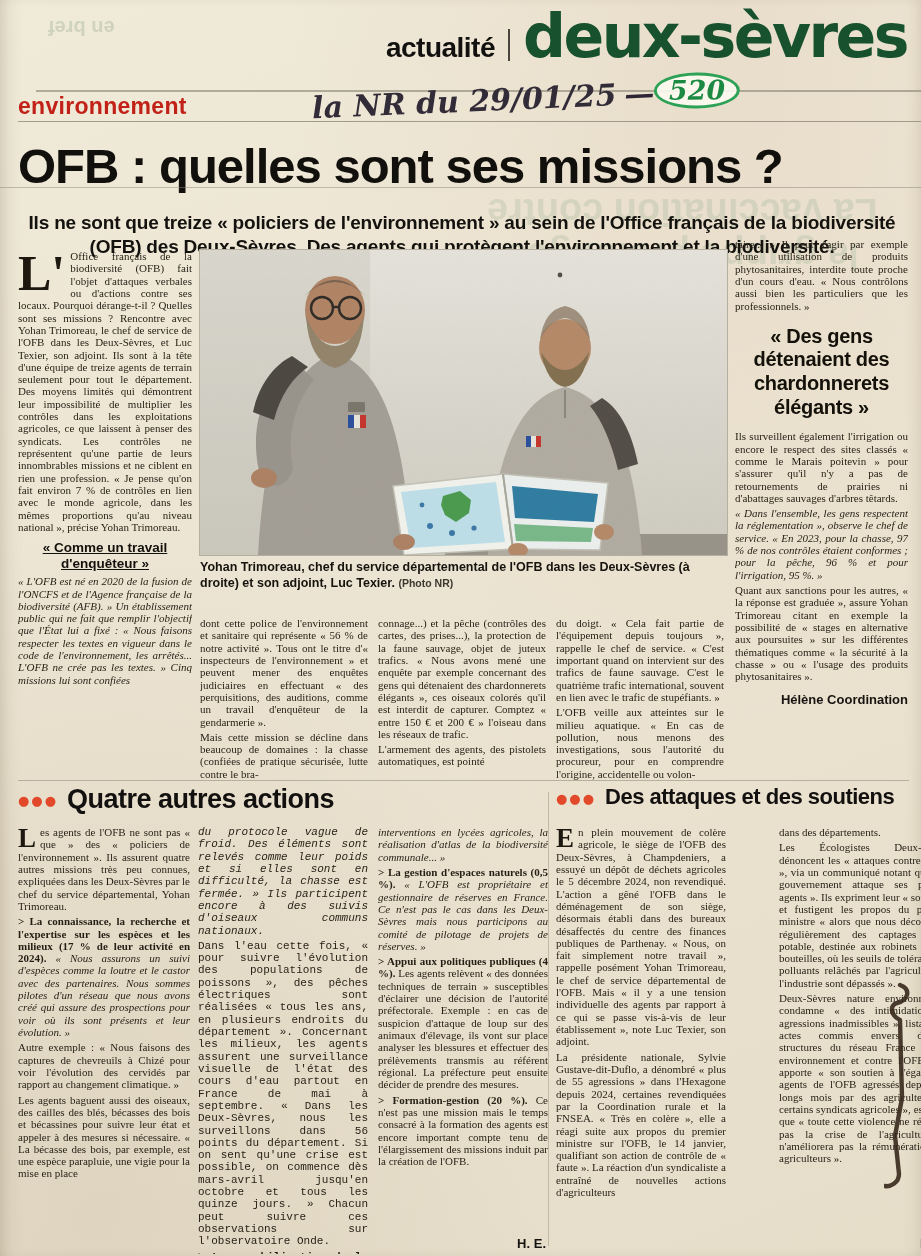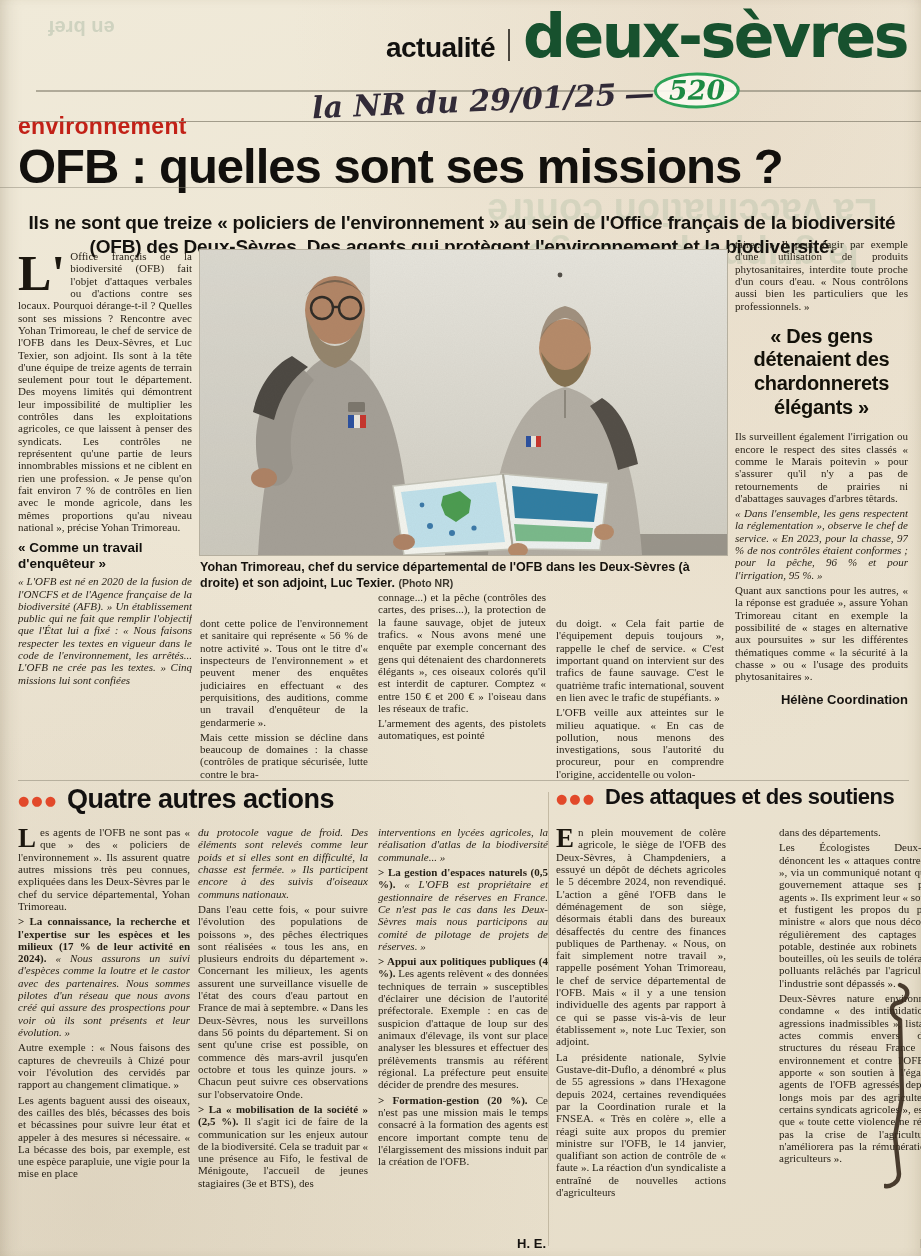--- a/index.html
+++ b/index.html
@@ -19,54 +19,54 @@
   .rule-rubric{left:18px;right:0;top:121px;height:1px;opacity:.8;}
   .rule-stand{left:0;right:0;top:187px;height:1px;opacity:.5;}
   .rule-sections{left:18px;right:12px;top:780px;height:1px;opacity:.55;}
   .vline{position:absolute;left:548px;top:792px;bottom:10px;width:1px;background:#b3aa92;opacity:.7;}
   
   .masthead{position:absolute;top:6px;right:14px;display:flex;align-items:baseline;gap:13px;}
   .kicker{font:700 28px/1 "Liberation Sans",sans-serif;color:#12110f;letter-spacing:-.5px;}
   .mast-sep{display:inline-block;width:2px;height:32px;background:#4a463e;transform:translateY(4px);}
   .mast-title{font:800 60px/1 "DejaVu Sans","Liberation Sans",sans-serif;color:#17512e;letter-spacing:-2.5px;}
   
-  .rubric{position:absolute;left:18px;top:95px;font:700 23px/1 "Liberation Sans",sans-serif;color:#c22117;letter-spacing:.3px;margin-top:20px;}
+  .rubric{position:absolute;left:18px;top:95px;font:700 23px/1 "Liberation Sans",sans-serif;color:#c22117;letter-spacing:.3px;}
   .handwriting{position:absolute;left:312px;top:82px;transform:rotate(-2.5deg);
     font:700 italic 30px/1 "DejaVu Serif",serif;color:#322b38;white-space:nowrap;}
   .hw-dash{letter-spacing:-2px;margin:0 2px 0 8px;color:#2c2533;}
   .hw-num{display:inline-block;border:3px solid #2da257;border-radius:50%;padding:1px 12px 2px;
     color:#1c8a43;background:rgba(252,250,241,.9);font-size:27px;transform:rotate(2deg) translateY(-2px);}
   
   .headline{position:absolute;left:18px;top:108px;width:892px;
     font:800 49px/1.05 "Liberation Sans",sans-serif;letter-spacing:-1px;color:#12100d;}
   .standfirst{position:absolute;left:18px;top:211px;width:888px;
     font:700 19px/1.24 "Liberation Sans",sans-serif;color:#14120e;letter-spacing:-.2px;text-align:center;}
   
   .photo{position:absolute;left:200px;top:250px;width:527px;height:305px;outline:1px solid #b5af9f;}
   .caption{position:absolute;left:200px;top:559px;width:529px;
     font:700 12.5px/1.3 "Liberation Sans",sans-serif;color:#16130e;}
   .credit{font-size:10.5px;color:#3c382f;}
   
   .col{position:absolute;font-size:11px;line-height:1.12;text-align:justify;color:#241e14;overflow:hidden;}
   .col p{margin:0 0 3px;}
   .dc-big{float:left;font:700 50px/40px "Liberation Serif",serif;padding:3px 5px 0 0;color:#1c170f;}
   .dc-sm{float:left;font:700 27px/23px "Liberation Serif",serif;padding:1px 4px 0 0;color:#1c170f;}
-  .subhead{font:700 13.5px/1.15 "Liberation Sans",sans-serif;text-align:left;margin:7px 0 4px;color:#13110d;}
+  .subhead{font:700 13.5px/1.15 "Liberation Sans",sans-serif;text-align:center;margin:7px 0 4px;color:#13110d;text-decoration:underline;}
   .lead{font-weight:700;}
   .qit{font-style:italic;}
   .pullquote{font:700 20px/1.18 "Liberation Sans",sans-serif;text-align:center;margin:13px 0 11px;color:#131109;letter-spacing:-.3px;}
   .byline{text-align:right;font:700 13px/1.2 "Liberation Sans",sans-serif;margin-top:9px;color:#161310;}
   .sig{position:absolute;right:2px;bottom:3px;font:700 13px "Liberation Sans",sans-serif;color:#161310;}
   .c1{left:18px;top:250px;width:174px;height:566px;}
   .c2{left:200px;top:617px;width:168px;height:199px;}
-  .c3{left:378px;top:591px;width:168px;height:199px;}
+  .c3{left:378px;top:617px;width:168px;height:199px;}
   .c4{left:556px;top:617px;width:168px;height:199px;}
   .c5{left:735px;top:238px;width:173px;height:542px;}
   .b1{left:18px;top:826px;width:172px;height:428px;}
-  .b2{left:198px;top:826px;width:170px;height:428px;}
+  .b2{left:198px;top:826px;width:170px;height:428px;font-family:Liberation Mono, monospace;}
   .b3{left:378px;top:826px;width:170px;height:428px;}
   .b4{left:556px;top:826px;width:170px;height:428px;}
   .b5{left:779px;top:826px;width:172px;height:428px;}
   
   .shead{position:absolute;top:786px;display:flex;align-items:center;gap:9px;color:#131110;}
   .shead1{left:18px;}
   .shead2{left:556px;}
   .bullets{color:#e2492a;font-family:"DejaVu Sans",sans-serif;font-size:13px;letter-spacing:2px;transform:translateY(1px);}
   .stitle1{font:800 27px/1 "Liberation Sans",sans-serif;letter-spacing:-.5px;}
   .stitle2{font:800 22px/1 "Liberation Sans",sans-serif;letter-spacing:-.5px;}
@@ -179,21 +179,21 @@
   </div>
 
   <div class="col c1">
     <p><span class="dc-big">L'</span><span>Office français de la biodiversité (OFB) fait l'objet d'attaques verbales ou d'actions contre ses locaux. Pourquoi dérange-t-il ? Quelles sont ses missions ? Rencontre avec Yohan Trimoreau, le chef de service de l'OFB dans les Deux-Sèvres, et Luc Texier, son adjoint. Ils sont à la tête d'une équipe de treize agents de terrain seulement pour tout le département. Des moyens limités qui démontrent leur impossibilité de multiplier les contrôles dans les exploitations agricoles, ce que laissent à penser des syndicats. Les contrôles ne représentent qu'une partie de leurs innombrables missions et ne ciblent en rien une profession. « Je pense qu'on fait environ 7 % de contrôles en lien avec le monde agricole, dans les mêmes proportions qu'au niveau national », précise Yohan Trimoreau.</span></p>
     <div class="subhead">« Comme un travail d'enquêteur »</div>
     <p class="qit">« L'OFB est né en 2020 de la fusion de l'ONCFS et de l'Agence française de la biodiversité (AFB). » Un établissement public qui ne fait que remplir l'objectif que l'État lui a fixé : « Nous faisons respecter les textes en vigueur dans le code de l'environnement, les arrêtés... L'OFB ne crée pas les textes. » Cinq missions lui sont confiées</p>
   </div>
 
   <div class="col c2">
     <p>dont cette police de l'environnement et sanitaire qui représente « 56 % de notre activité ». Tous ont le titre d'« inspecteurs de l'environnement » et peuvent mener des enquêtes judiciaires en effectuant « des perquisitions, des auditions, comme un travail d'enquêteur de la gendarmerie ».</p>
-    <p>Mais cette mission se décline dans beaucoup de domaines : la chasse (contrôles de pratique sécurisée, lutte contre le bra-</p>
+    <p>Mais cette mission se décline dans beaucoup de domaines : la chasse (confiées de pratique sécurisée, lutte contre le bra-</p>
   </div>
 
   <div class="col c3">
     <p>connage...) et la pêche (contrôles des cartes, des prises...), la protection de la faune sauvage, objet de juteux trafics. « Nous avons mené une enquête par exemple concernant des gens qui détenaient des chardonnerets élégants », ces oiseaux colorés qu'il est interdit de capturer. Comptez « entre 150 € et 200 € » l'oiseau dans les réseaux de trafic.</p>
     <p>L'armement des agents, des pistolets automatiques, est pointé</p>
   </div>
 
   <div class="col c4">
     <p>du doigt. « Cela fait partie de l'équipement depuis toujours », rappelle le chef de service. « C'est important quand on intervient sur des trafics de faune sauvage. C'est le quatrième trafic international, souvent en lien avec le trafic de stupéfiants. »</p>
     <p>L'OFB veille aux atteintes sur le milieu aquatique. « En cas de pollution, nous menons des investigations, sous l'autorité du procureur, pour en comprendre l'origine, accidentelle ou volon-</p>

